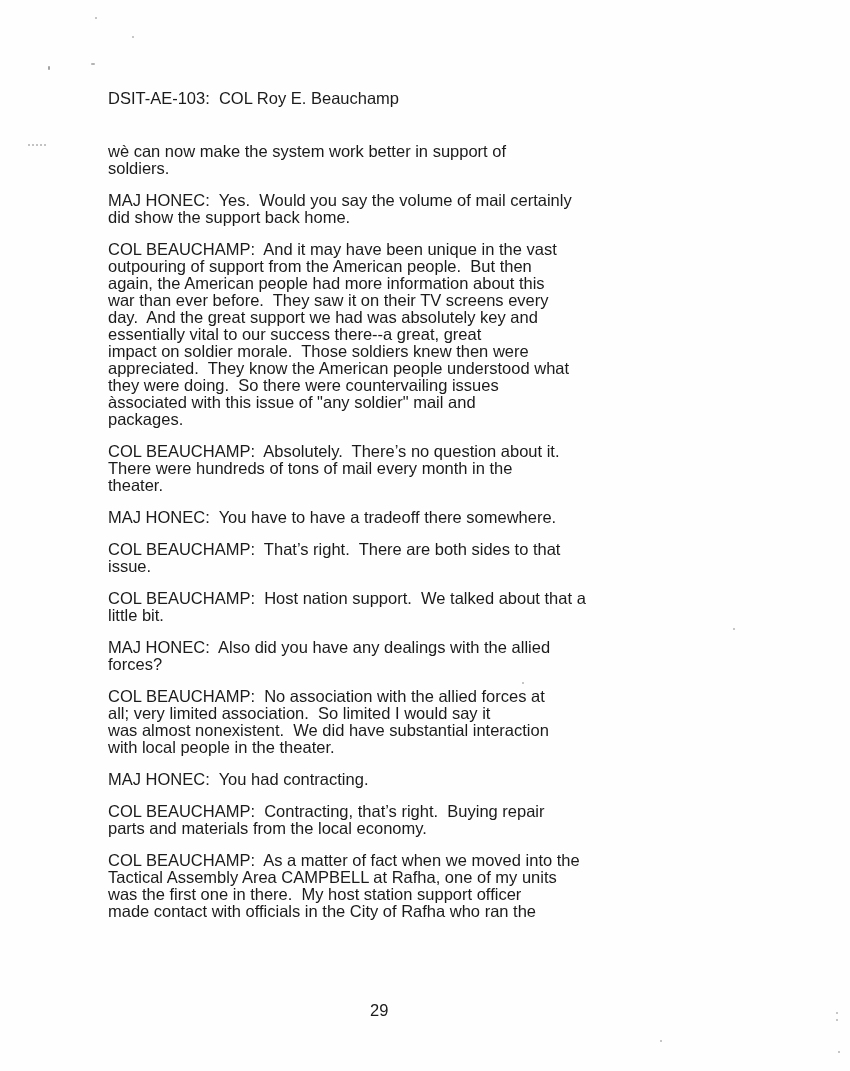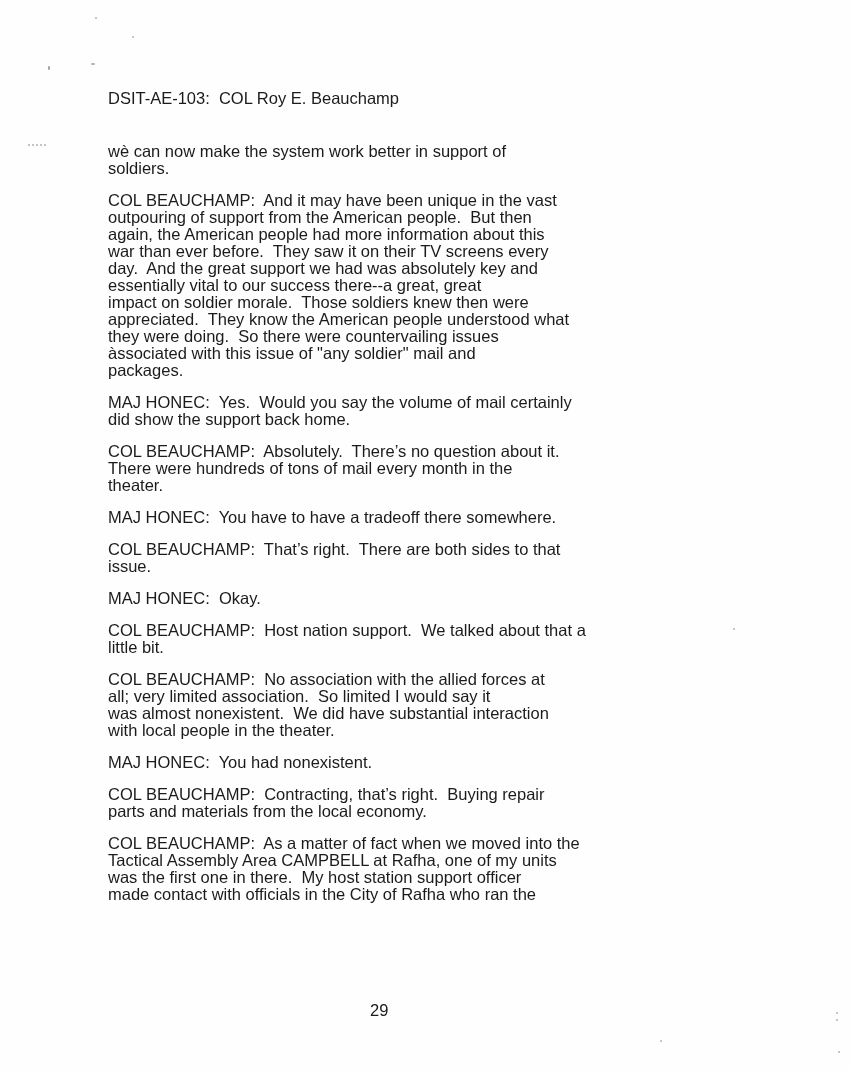--- a/index.html
+++ b/index.html
@@ -76,47 +76,48 @@
   <span class="artifact a8"></span>
   <span class="artifact a9"></span>
   <span class="artifact a10"></span>
   <span class="artifact a11"></span>
 
   <div class="content">
     <div class="doc-header">DSIT-AE-103:  COL Roy E. Beauchamp</div>
 
     <div class="para">wè can now make the system work better in support of
 soldiers.</div>
+    <div class="para">MAJ HONEC:  Yes.  Would you say the volume of mail certainly
+did show the support back home.</div>
     <div class="para">COL BEAUCHAMP:  And it may have been unique in the vast
 outpouring of support from the American people.  But then
 again, the American people had more information about this
 war than ever before.  They saw it on their TV screens every
 day.  And the great support we had was absolutely key and
 essentially vital to our success there--a great, great
 impact on soldier morale.  Those soldiers knew then were
 appreciated.  They know the American people understood what
 they were doing.  So there were countervailing issues
 àssociated with this issue of "any soldier" mail and
 packages.</div>
-    <div class="para">MAJ HONEC:  Yes.  Would you say the volume of mail certainly
-did show the support back home.</div>
     <div class="para">COL BEAUCHAMP:  Absolutely.  There’s no question about it.
 There were hundreds of tons of mail every month in the
 theater.</div>
     <div class="para">MAJ HONEC:  You have to have a tradeoff there somewhere.</div>
     <div class="para">COL BEAUCHAMP:  That’s right.  There are both sides to that
 issue.</div>
-    <div class="para">MAJ HONEC:  Okay.</div>
     <div class="para">COL BEAUCHAMP:  Host nation support.  We talked about that a
 little bit.</div>
+    <div class="para">MAJ HONEC:  Also did you have any dealings with the allied
+forces?</div>
     <div class="para">COL BEAUCHAMP:  No association with the allied forces at
 all; very limited association.  So limited I would say it
 was almost nonexistent.  We did have substantial interaction
 with local people in the theater.</div>
-    <div class="para">MAJ HONEC:  You had nonexistent.</div>
+    <div class="para">MAJ HONEC:  You had contracting.</div>
     <div class="para">COL BEAUCHAMP:  Contracting, that’s right.  Buying repair
 parts and materials from the local economy.</div>
     <div class="para">COL BEAUCHAMP:  As a matter of fact when we moved into the
 Tactical Assembly Area CAMPBELL at Rafha, one of my units
 was the first one in there.  My host station support officer
 made contact with officials in the City of Rafha who ran the</div>
   </div>
 
   <div class="page-number">29</div>
 </div>

